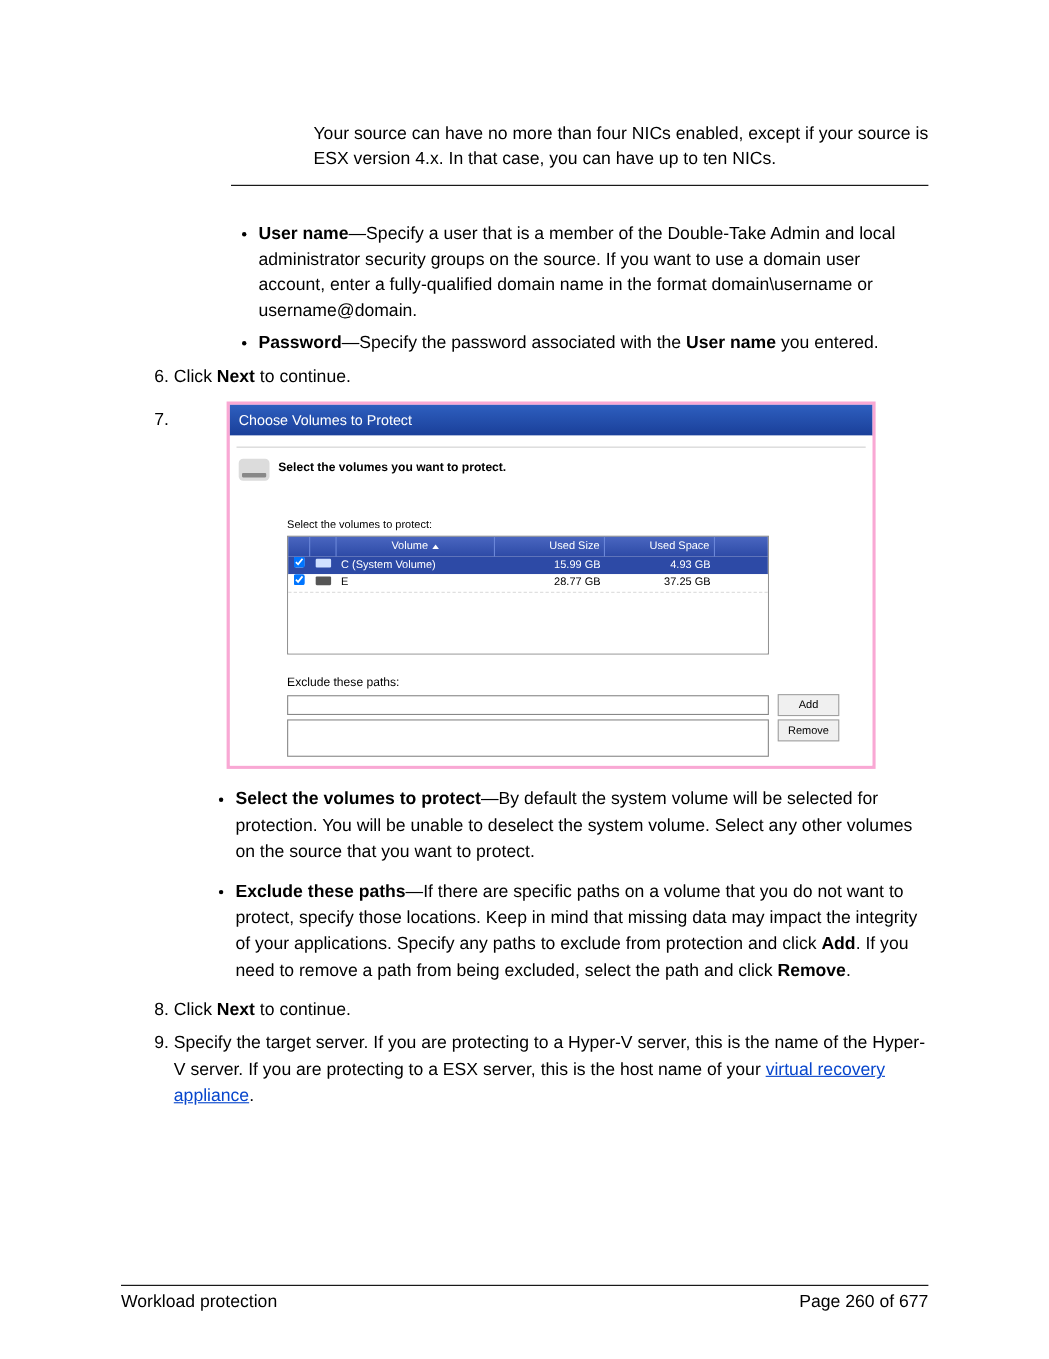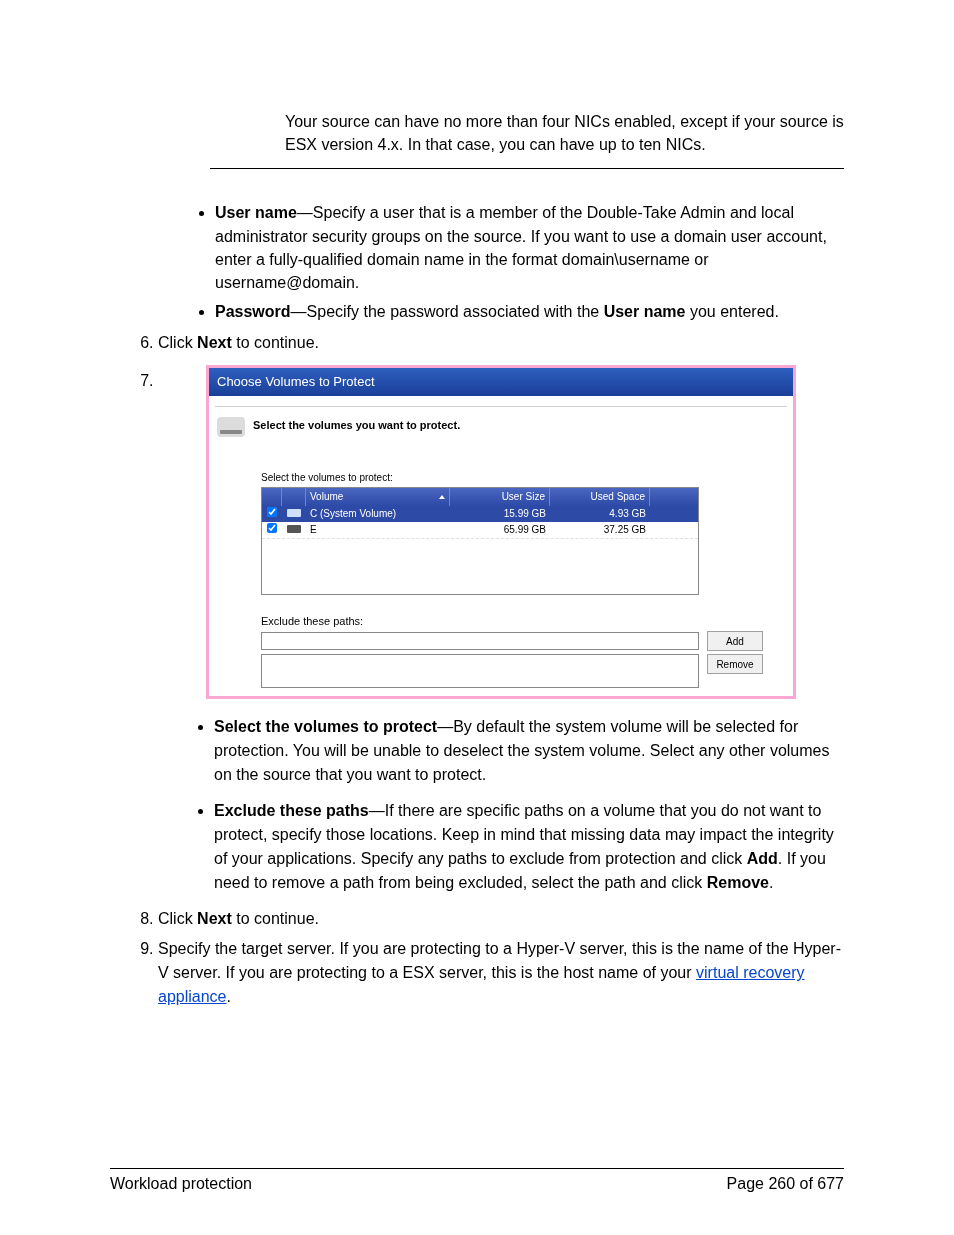--- a/index.html
+++ b/index.html
@@ -28,20 +28,21 @@
     margin: 4px 0 32px 100px;
   }
   ul.bullets {
     list-style: disc;
     margin: 0 0 8px 0;
     padding-left: 105px;
   }
   ul.bullets li {
     margin-bottom: 6px;
     line-height: 1.45;
+    margin-left: 20px;
   }
   ol.steps {
     margin: 0;
     padding-left: 48px;
     line-height: 1.5;
   }
   ol.steps > li {
     margin-bottom: 6px;
   }
   ol.steps ul.inner {
@@ -118,21 +119,21 @@
     height: 18px;
   }
   .grid-head > div {
     padding: 0 4px;
     border-right: 1px solid #6a86d8;
     height: 100%;
     display: flex;
     align-items: center;
     justify-content: flex-end;
   }
-  .grid-head > div.left { justify-content: space-between; }
+  .grid-head > div.left { justify-content: center; }
   .grid-head > div:first-child,
   .grid-head > div:nth-child(2) { justify-content: center; }
   .sort-up {
     display:inline-block; width:0;height:0;
     border-left:3px solid transparent;border-right:3px solid transparent;
     border-bottom:4px solid #fff; margin-left:4px;
   }
   .grid-row {
     font-size: 10px;
     height: 16px;
@@ -221,35 +222,35 @@
           <div class="sublabel">Select the volumes to protect:</div>
 
           <div class="grid">
             <div class="grid-head">
               <div></div>
               <div></div>
               <div class="left">
                   <span>Volume</span>
                   <span class="sort-up"></span>
                 </div>
-              <div>User Size</div>
+              <div>Used Size</div>
               <div>Used Space</div>
             </div>
             <div class="grid-row sel">
               <div class="chk"><input type="checkbox" checked="" style="width: 10px; height: 10px; margin: 0px;"></div>
               <div class="icn"><span class="mini-disk sel"></span></div>
               <div class="left">C (System Volume)</div>
               <div>15.99 GB</div>
               <div>4.93 GB</div>
             </div>
             <div class="grid-row">
               <div class="chk"><input type="checkbox" checked="" style="width: 10px; height: 10px; margin: 0px;"></div>
               <div class="icn"><span class="mini-disk"></span></div>
               <div class="left">E</div>
-              <div>65.99 GB</div>
+              <div>28.77 GB</div>
               <div>37.25 GB</div>
             </div>
             <div class="grid-empty"></div>
           </div>
 
           <div class="ex-label">Exclude these paths:</div>
           <div class="ex-row">
             <input class="ex-input" type="text" style="">
             <button class="win-btn">Add</button>
           </div>

